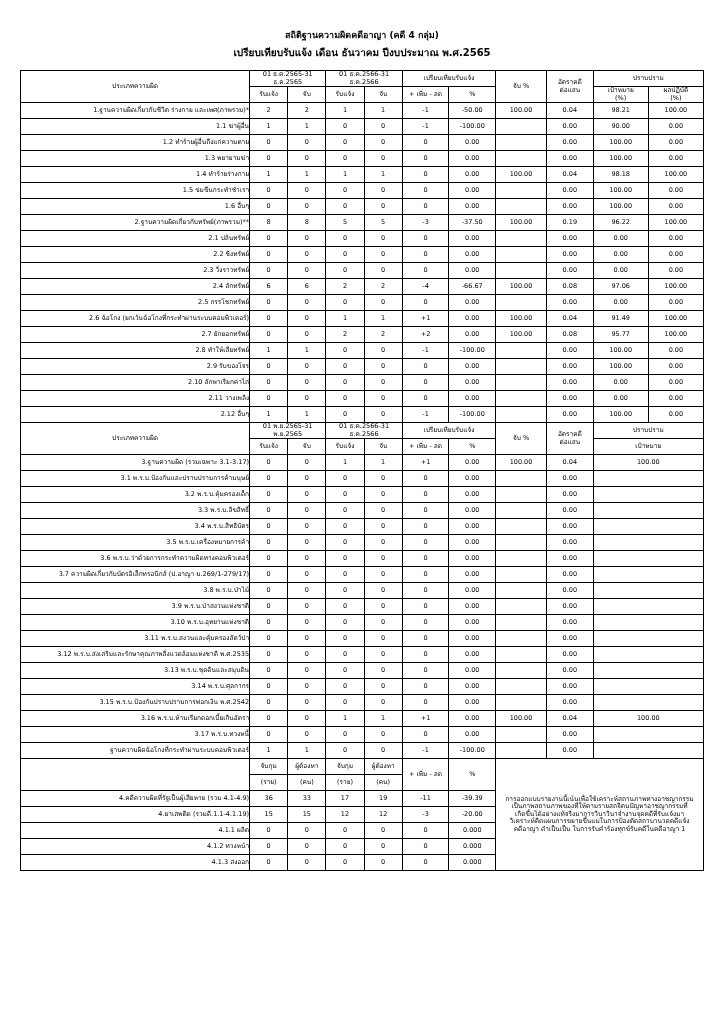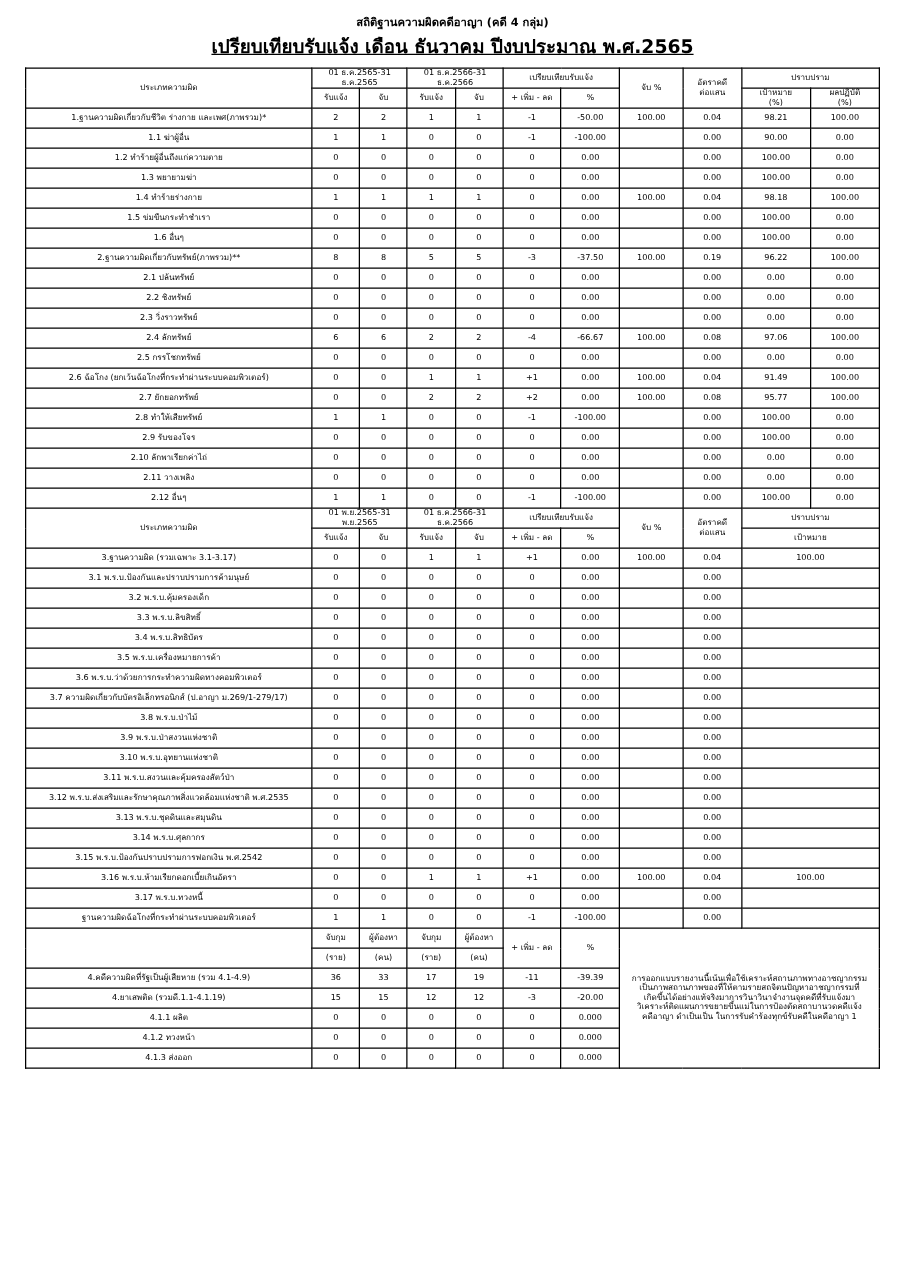--- a/index.html
+++ b/index.html
@@ -17,33 +17,32 @@
   }
   .page {
     width: 724px;
     height: 1024px;
     position: relative;
     box-sizing: border-box;
     padding: 0 20px;
   }
   .title-block {
     text-align: center;
-    padding-top: 12px;
+    padding-top: 28px;
   }
   .title-line1 {
     font-size: 9px;
     font-weight: bold;
     line-height: 14px;
   }
   .title-line2 {
-    font-size: 15px;
+    font-size: 10px;
     font-weight: bold;
     line-height: 14px;
     margin-top: 4px;
-    text-decoration: underline;
   }
   table.main {
     border-collapse: collapse;
     width: 684px;
     margin-top: 10px;
     table-layout: fixed;
   }
   table.main td, table.main th {
     border: 1px solid #000000;
     font-weight: normal;
@@ -51,21 +50,21 @@
     padding: 0;
     height: 15px;
     vertical-align: middle;
     line-height: 1.15;
   }
   .hdr {
     text-align: center;
     font-size: 6.5px;
   }
   .lbl {
-    text-align: center;
+    text-align: right;
     padding-left: 3px;
   }
   .num {
     text-align: center;
   }
   .notes {
     text-align: center;
     padding: 2px 4px;
     font-size: 6px;
     line-height: 1.45;

